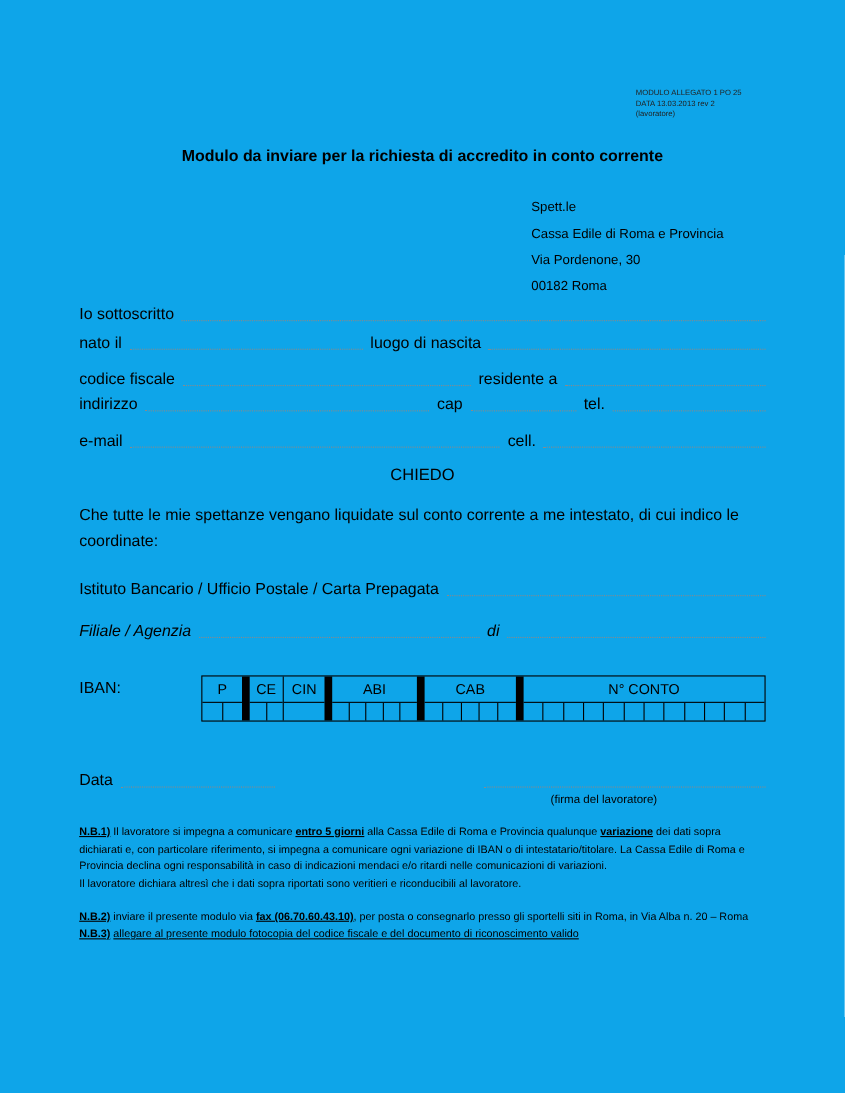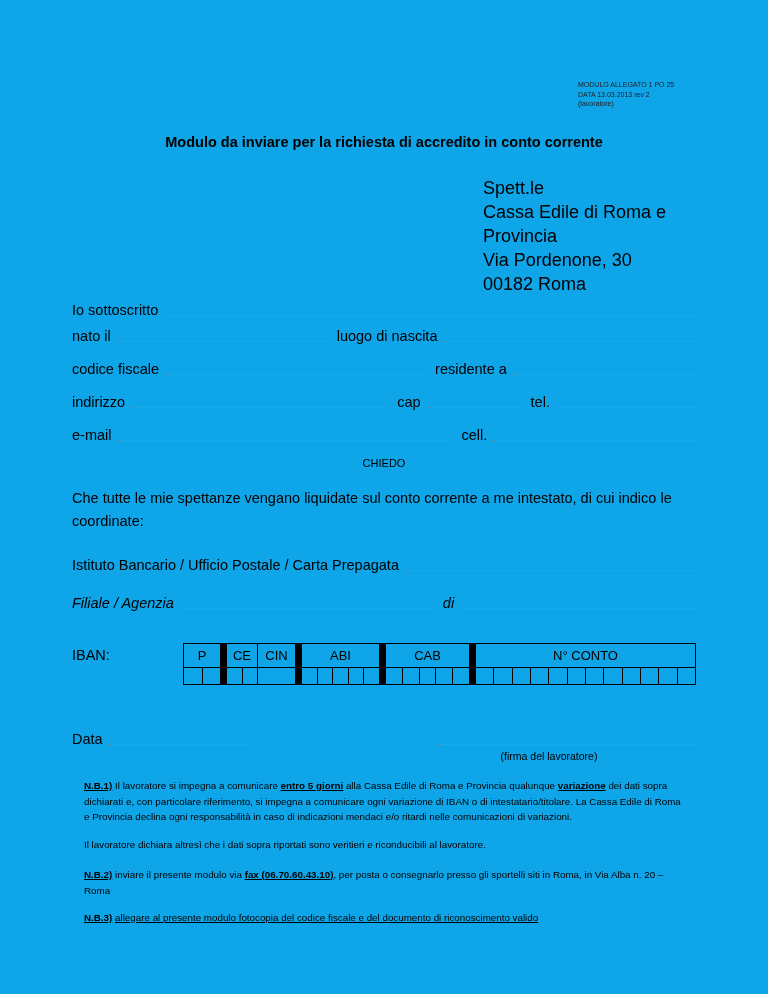--- a/index.html
+++ b/index.html
@@ -25,21 +25,21 @@
   .title {
     margin: 0;
     padding-top: 134px;
     text-align: center;
     font-size: 14.5px;
     font-weight: bold;
   }
   .address {
     margin-top: 26px;
     margin-left: 411px;
-    font-size: 18px;
+    font-size: 12px;
     line-height: 24px;
   }
   .frow { display: flex; align-items: flex-end; font-size: 14.5px; }
   .flabel { white-space: nowrap; }
   .pl { padding-left: 7px; }
   .pr { padding-right: 7px; }
   .fline {
     display: block;
     height: 12px;
     border-bottom: 1px dotted #8a8a8a;
@@ -54,24 +54,24 @@
   .w256 { width: 256px; }
   .w258 { width: 258px; }
   .w262 { width: 262px; }
   .w336 { width: 336px; }
   .fgap { flex: 1; }
 
   .row-sottoscritto { margin-top: 6px; }
   .caption-row { padding-left: 92px; text-align: center; font-size: 10px; margin-top: 1px; }
   .row-nato      { margin-top: 10px; }
   .row-cf        { margin-top: 17px; }
-  .row-indirizzo { margin-top: 17px; justify-content: flex-end; }
+  .row-indirizzo { margin-top: 7px; justify-content: flex-end; }
   .row-email     { margin-top: 17px; }
 
-  .chiedo { margin-top: 14px; text-align: center; font-size: 11px; }
+  .chiedo { margin-top: 14px; text-align: center; font-size: 15px; }
   .intro  { margin: 18px 0 0 0; font-size: 14.5px; line-height: 23px; }
 
   .row-ncc      { margin-top: 7px; }
   .row-istituto { margin-top: 24px; }
   .row-filiale  { margin-top: 22px; font-style: italic; }
 
   .iban-section { display: flex; margin-top: 32px; align-items: flex-start; }
   .iban-label { width: 111px; font-size: 14.5px; padding-top: 4px; }
   .iban-table { display: flex; flex: 1; border: 1px solid #000; height: 42px; box-sizing: border-box; }
   .iban-group { display: flex; flex-direction: column; box-sizing: border-box; }
@@ -87,21 +87,21 @@
     font-size: 13px;
   }
   .iban-cells { flex: 1; display: flex; border-top: 1px solid #000; }
   .iban-cell { flex: 1; }
   .iban-cell + .iban-cell { border-left: 1px solid #000; }
 
   .row-data { margin-top: 46px; }
   .firma-caption-row { text-align: center; padding-left: 330px; font-size: 10.5px; margin-top: 3px; }
 
   .notes { margin-top: 16px; font-size: 9.8px; line-height: 15.5px; }
-  .note { margin: 12px; }
+  .note { margin: 0; }
   .note.gap { margin-top: 15px; }
   .bu { font-weight: bold; text-decoration: underline; }
   .u  { text-decoration: underline; }
 </style>
 </head>
 <body>
 
 <div class="page">
 
   <div class="doc-ref">

